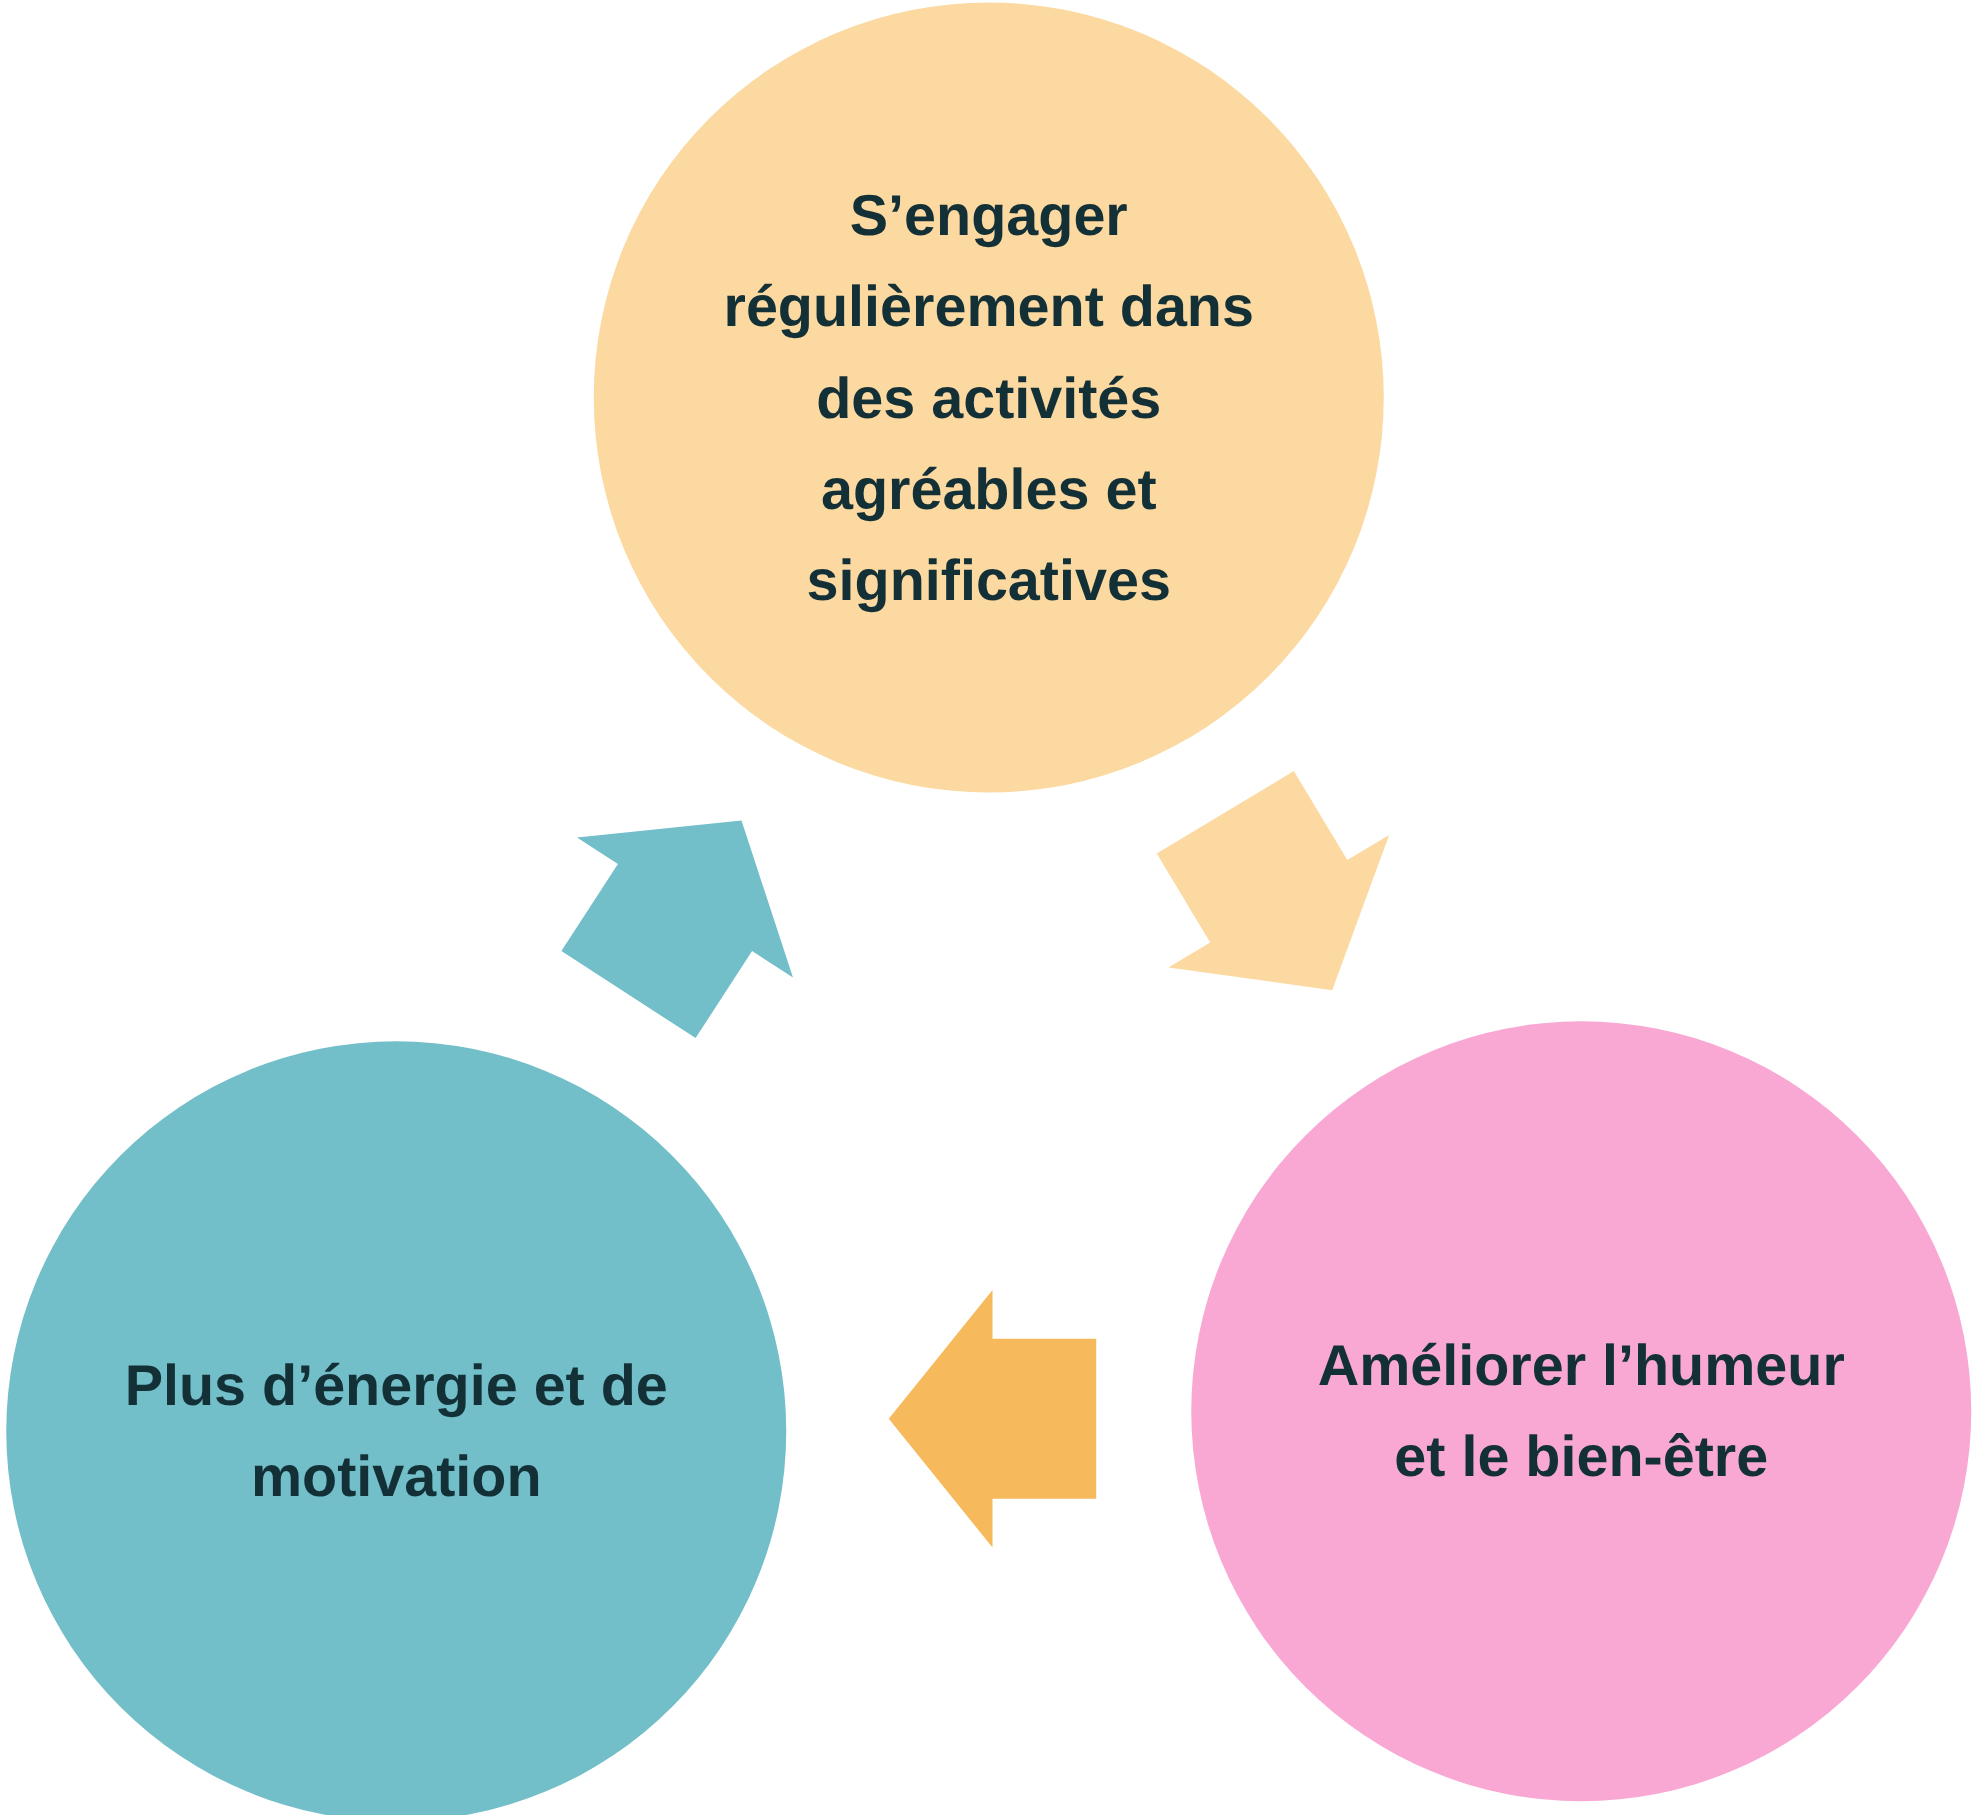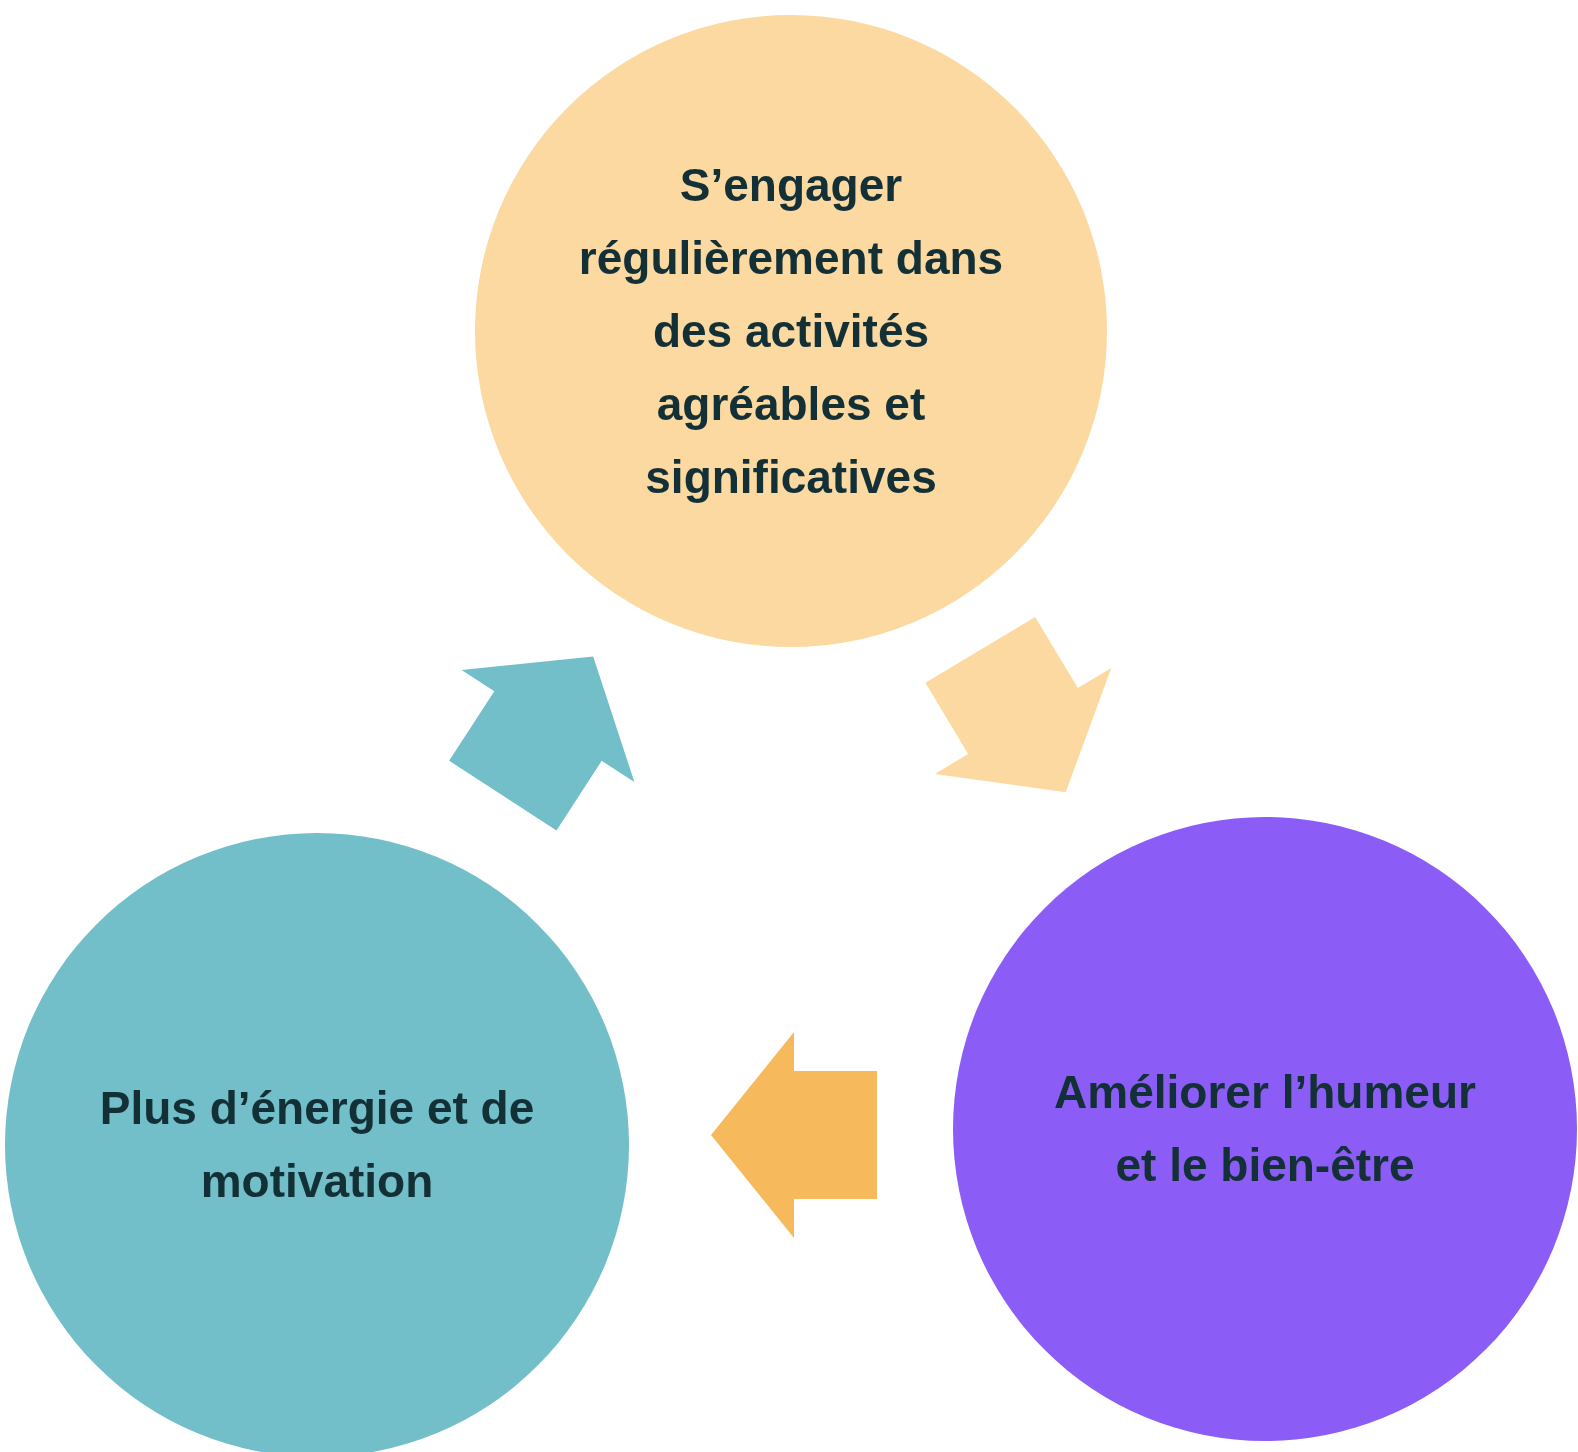--- a/index.html
+++ b/index.html
@@ -26,21 +26,21 @@
   .node-label {
     font-weight: 700;
     font-size: 46px;
     line-height: 73px;
     text-align: center;
     white-space: pre-line;
     color: #143037;
   }
   .node-activities {
     left: 475px;
-    top: 15px;
+    top: 2px;
     width: 632px;
     height: 632px;
   }
   .node-mood {
     left: 953px;
     top: 817px;
     width: 624px;
     height: 624px;
   }
   .node-energy {
@@ -76,21 +76,21 @@
 <div class="canvas">
 
   <div class="node node-activities" style="background-color: rgb(251, 217, 160);">
     <div class="node-label">S’engager
 régulièrement dans
 des activités
 agréables et
 significatives</div>
   </div>
 
-  <div class="node node-mood" style="background-color: #8b5cf6;">
+  <div class="node node-mood" style="background-color: #f9a8d4;">
     <div class="node-label">Améliorer l’humeur
 et le bien-être</div>
   </div>
 
   <div class="node node-energy" style="background-color: rgb(114, 190, 201);">
     <div class="node-label">Plus d’énergie et de
 motivation</div>
   </div>
 
   <svg class="arrow arrow-activities-to-mood" viewBox="-105 -105 210 210">

